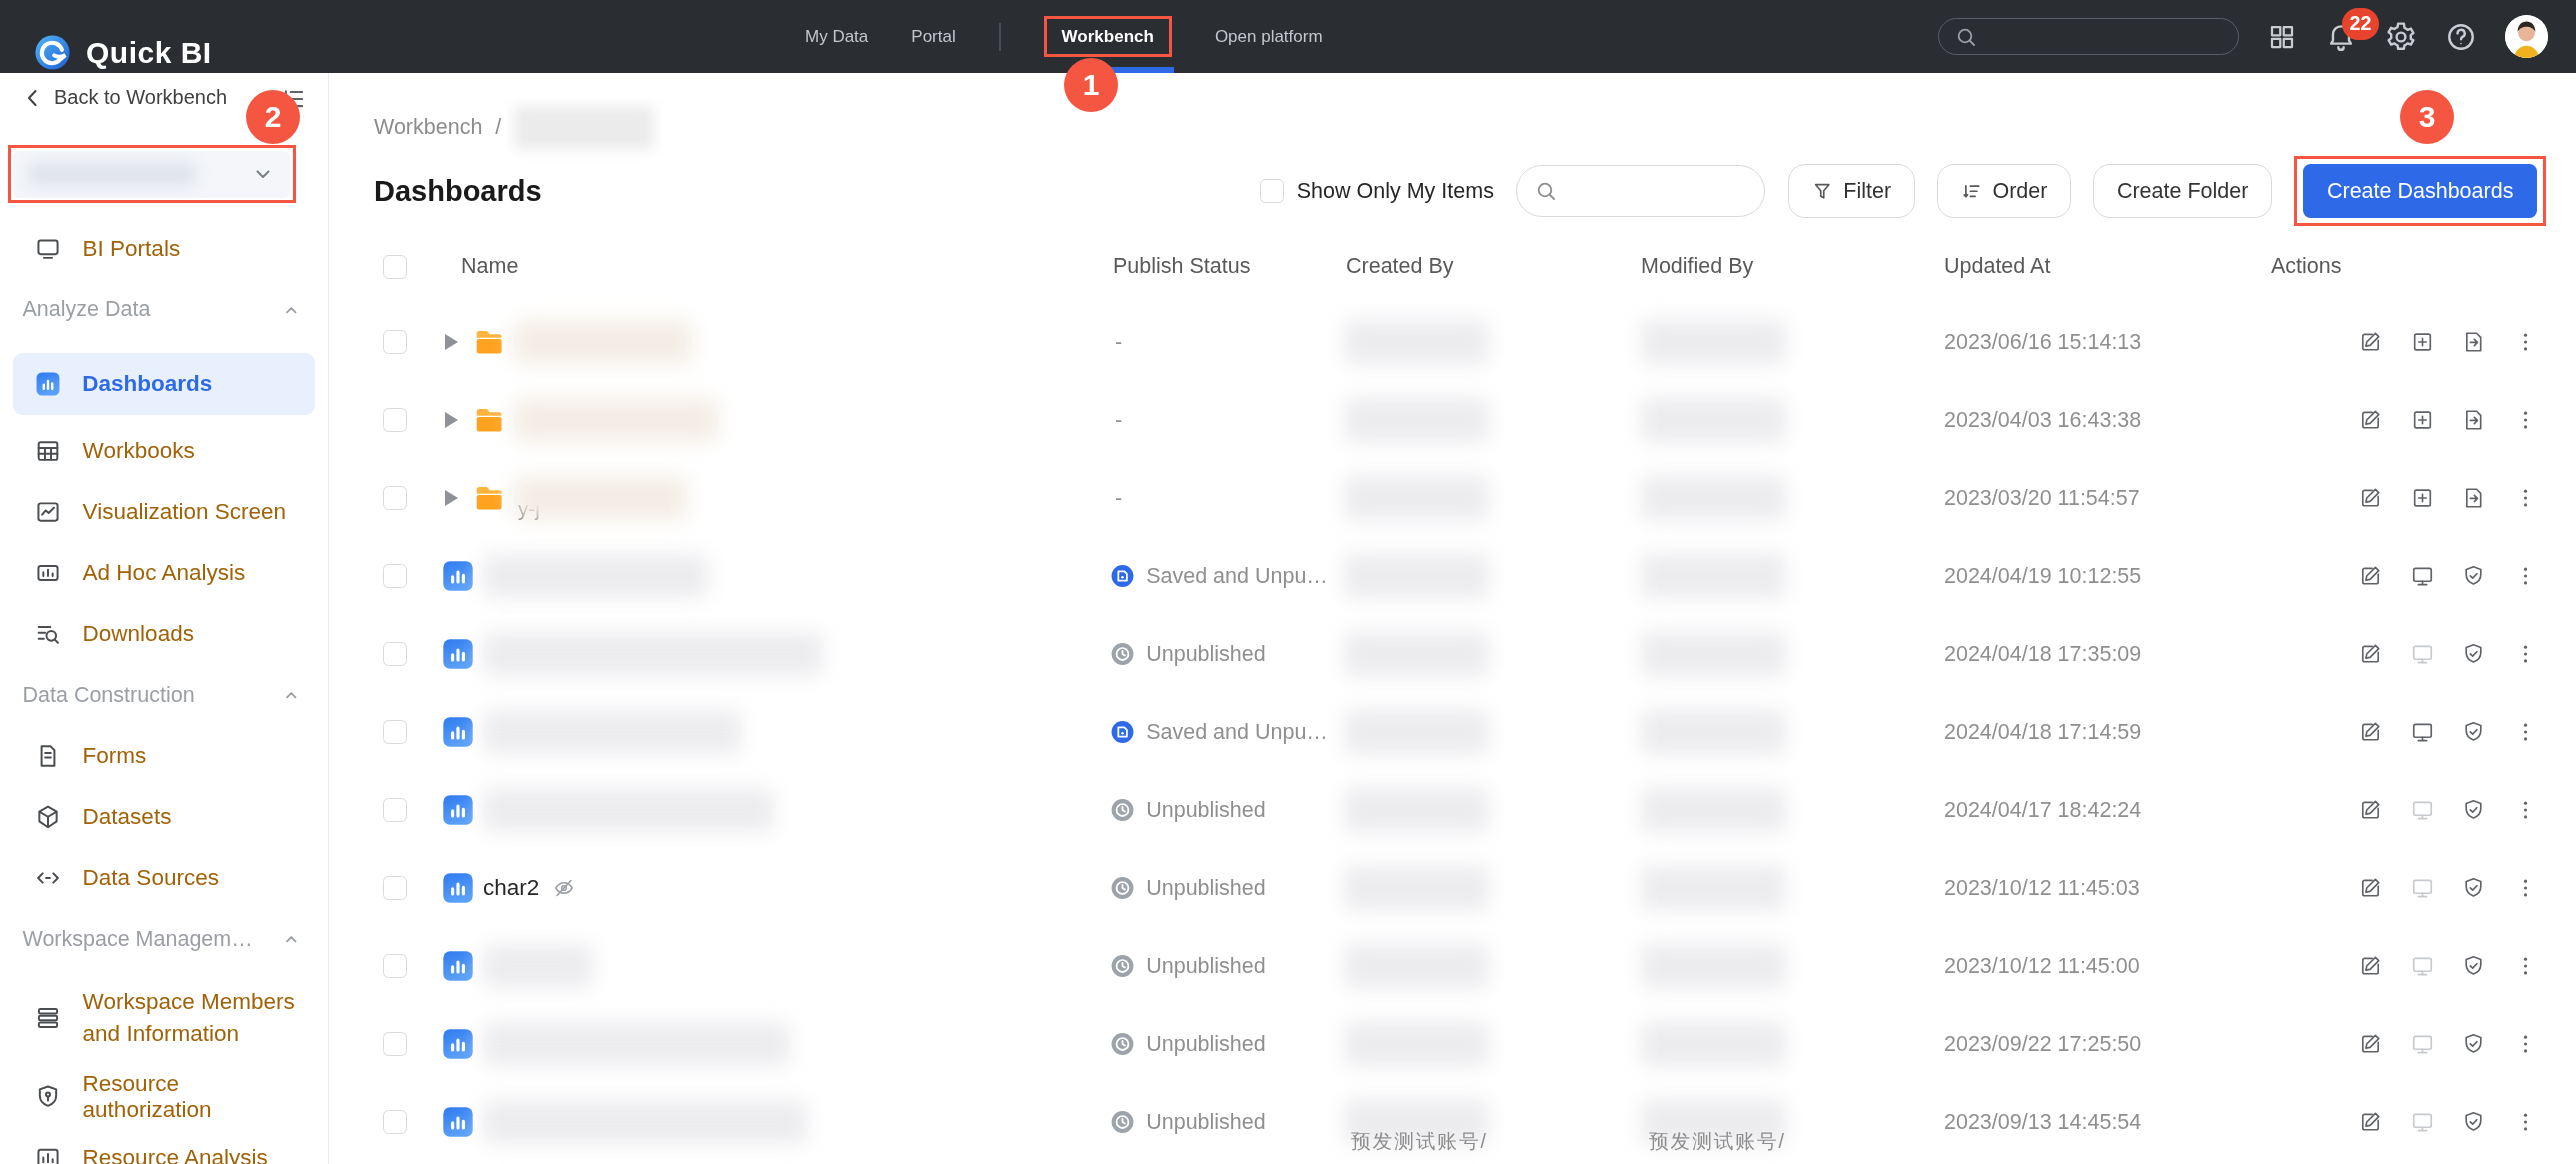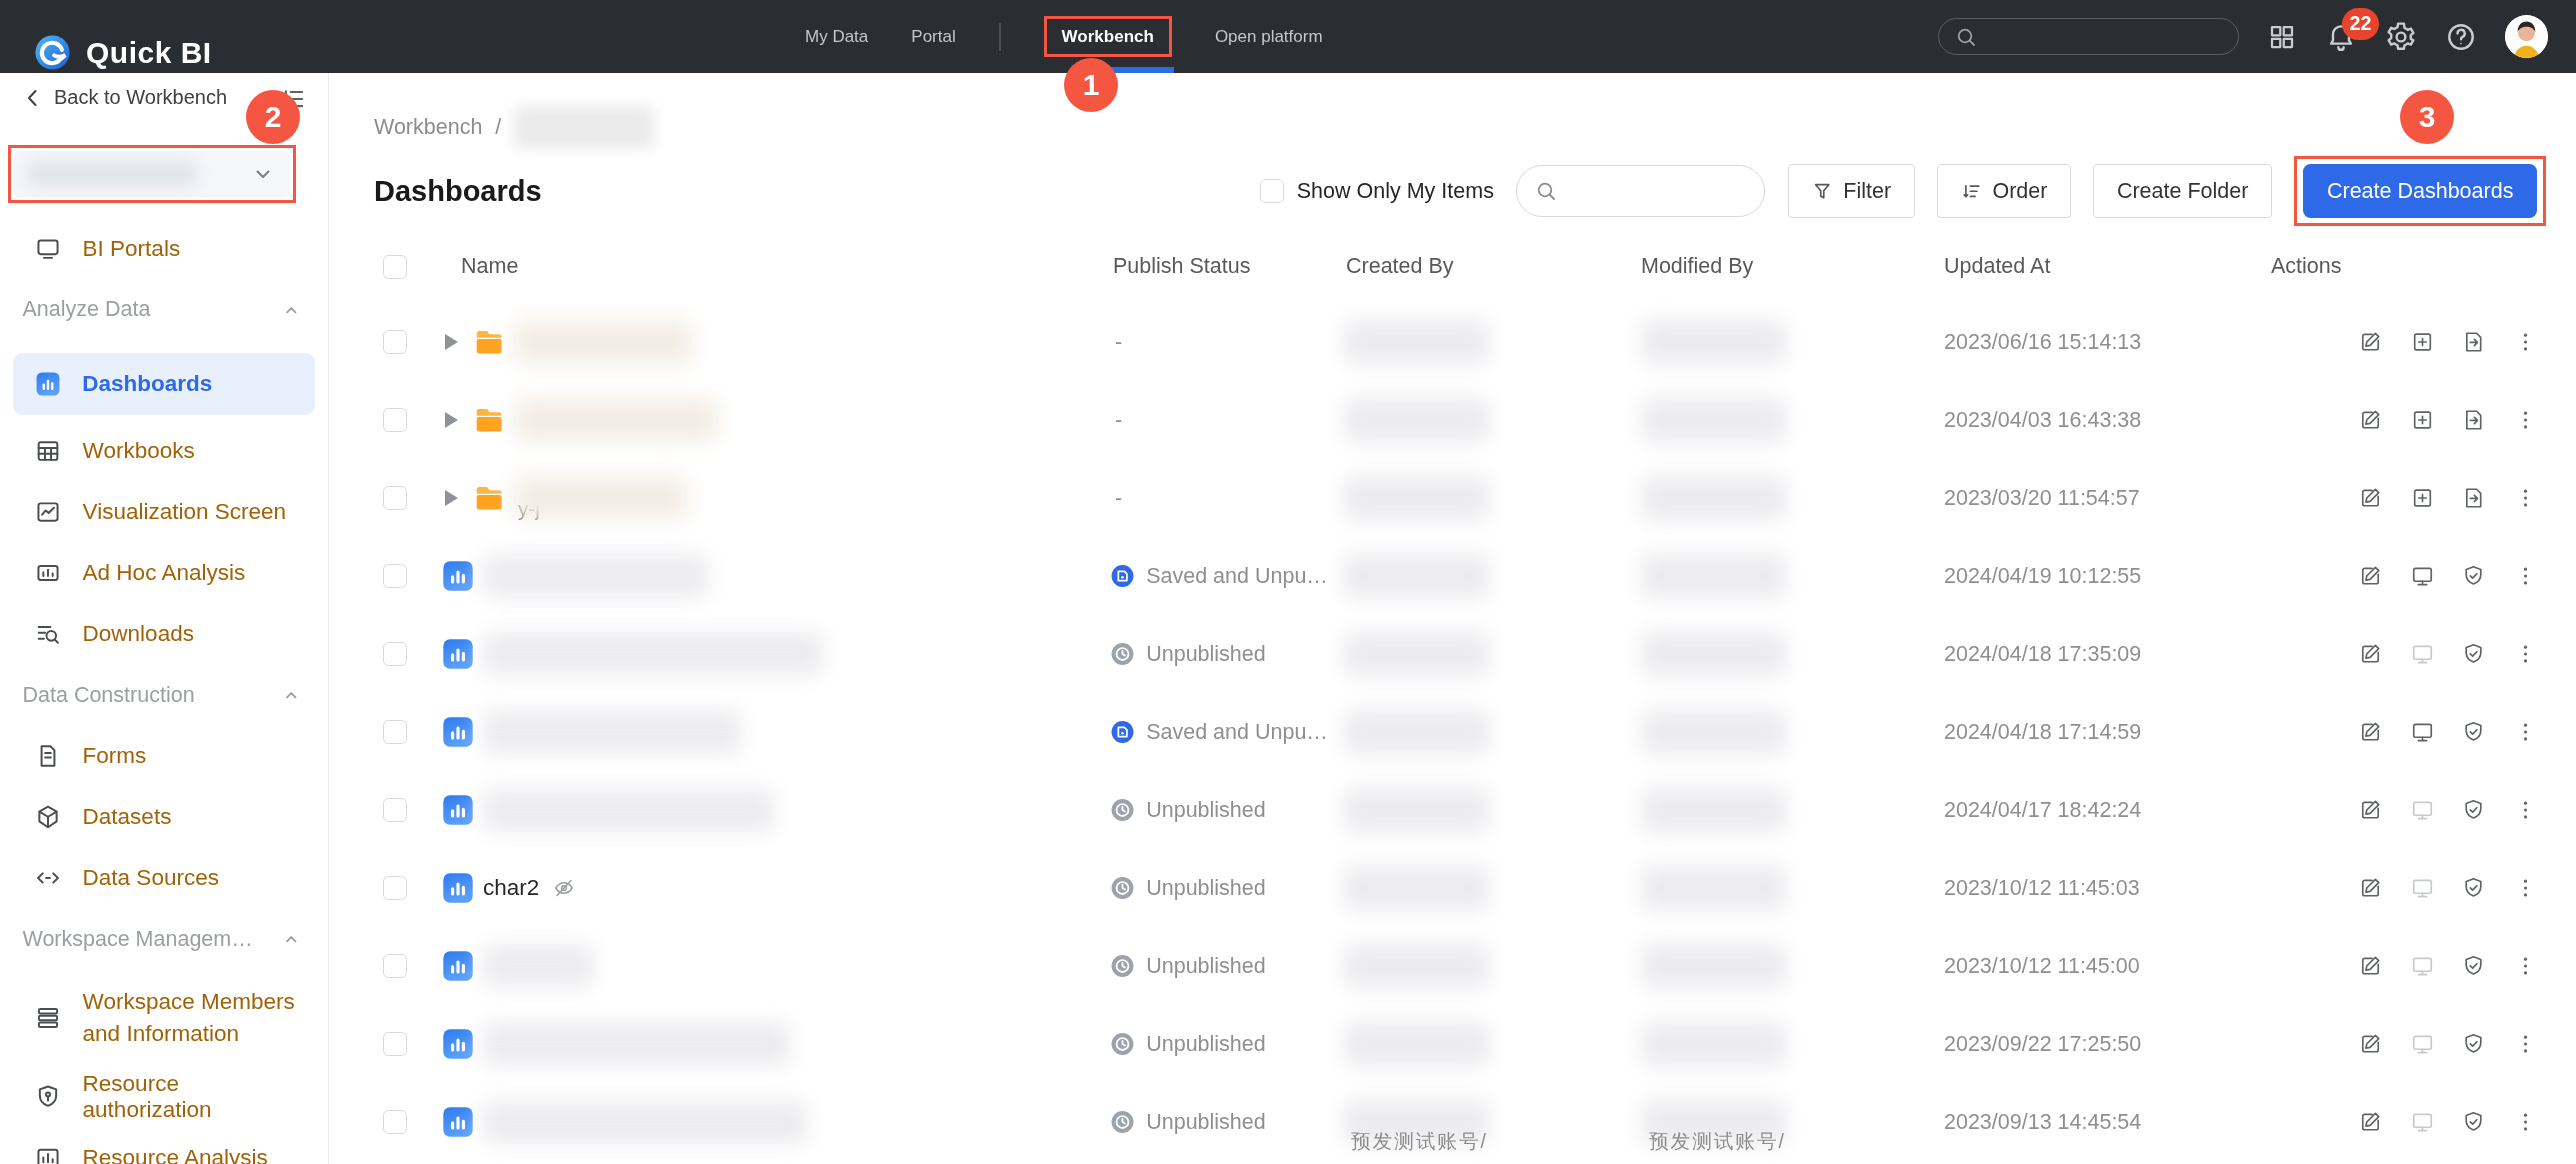--- a/index.html
+++ b/index.html
@@ -55,21 +55,21 @@
   .breadcrumb{margin-top:32px;height:45px;display:flex;align-items:center;gap:13px;font-size:21.5px;color:#8C8C8C;}
   .bc-blur{width:140px;height:43px;border-radius:3.7px;background:#ebebeb;filter:blur(6.6px);}
   .titlebar{margin-top:5.6px;height:71px;display:flex;align-items:center;}
   .page-title{font-size:29px;font-weight:700;color:#1A1A1A;}
   .toolbar{margin-left:auto;display:flex;align-items:center;gap:22.5px;}
   .cb{width:24px;height:24px;border:1.9px solid #D9D9D9;border-radius:5.6px;background:#fff;flex:none;cursor:pointer;}
   .show-only{display:flex;align-items:center;gap:13px;font-size:21.5px;color:#262626;}
   .pill-search{width:249px;height:52px;border:1.9px solid #D9D9D9;border-radius:28px;display:flex;align-items:center;
     padding:0 17px;gap:7.5px;color:#8C8C8C;background:#fff;}
   .pill-search input{border:none;outline:none;flex:1;font-size:20.6px;background:transparent;}
-  .btn{height:54px;border:1.9px solid #D9D9D9;border-radius:4px;background:#fff;display:flex;align-items:center;
+  .btn{height:54px;border:1.9px solid #D9D9D9;border-radius:17px;background:#fff;display:flex;align-items:center;
     gap:9.4px;padding:0 22.5px;font-size:21.5px;color:#333;cursor:pointer;white-space:nowrap;font-family:inherit;}
   .btn .bicon{color:#595959;display:flex;}
   .red-frame{border:3.7px solid var(--accent);padding:4.7px 5.6px;}
   .btn-primary{height:54px;border:none;border-radius:7.5px;background:var(--blue);color:#fff;font-size:21.5px;
     padding:0 24px;cursor:pointer;font-family:inherit;}
 
   
   .table{margin-top:0;position:relative;}
   .thead{position:relative;height:39px;margin-top:20.6px;margin-bottom:17px;}
   .thead .th{position:absolute;top:0;height:39px;display:flex;align-items:center;font-size:21.5px;color:#595959;}

